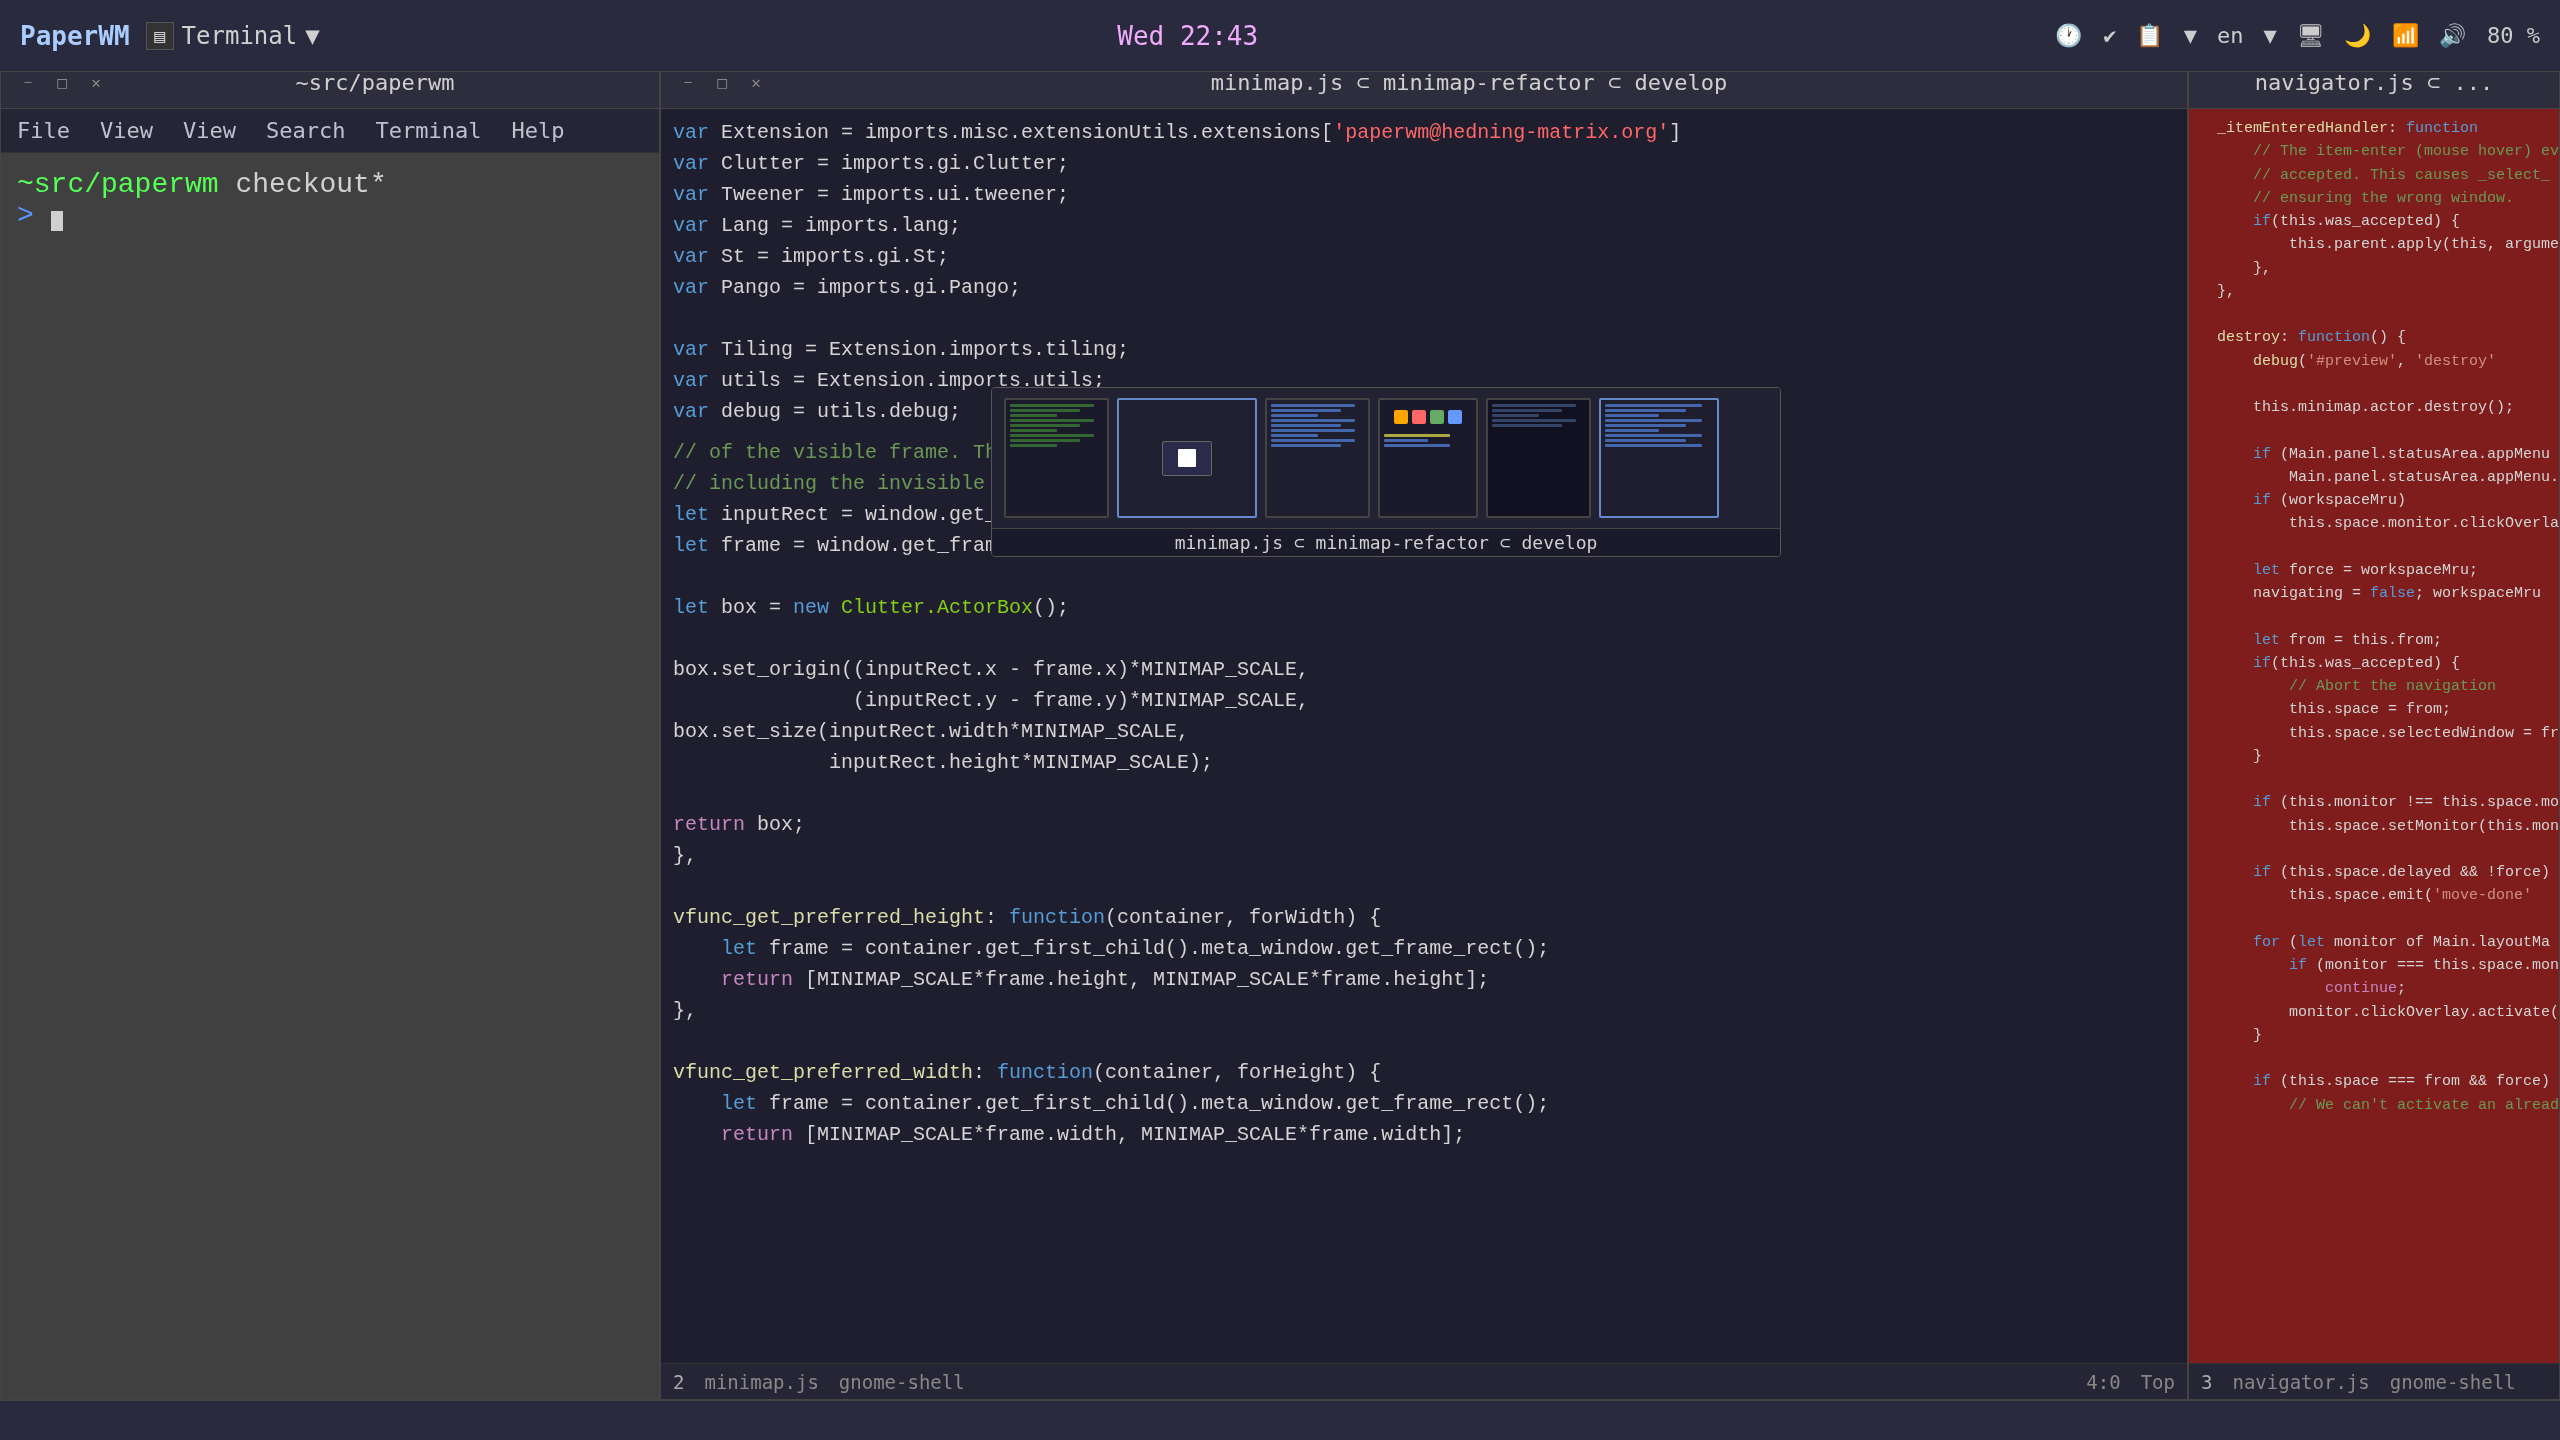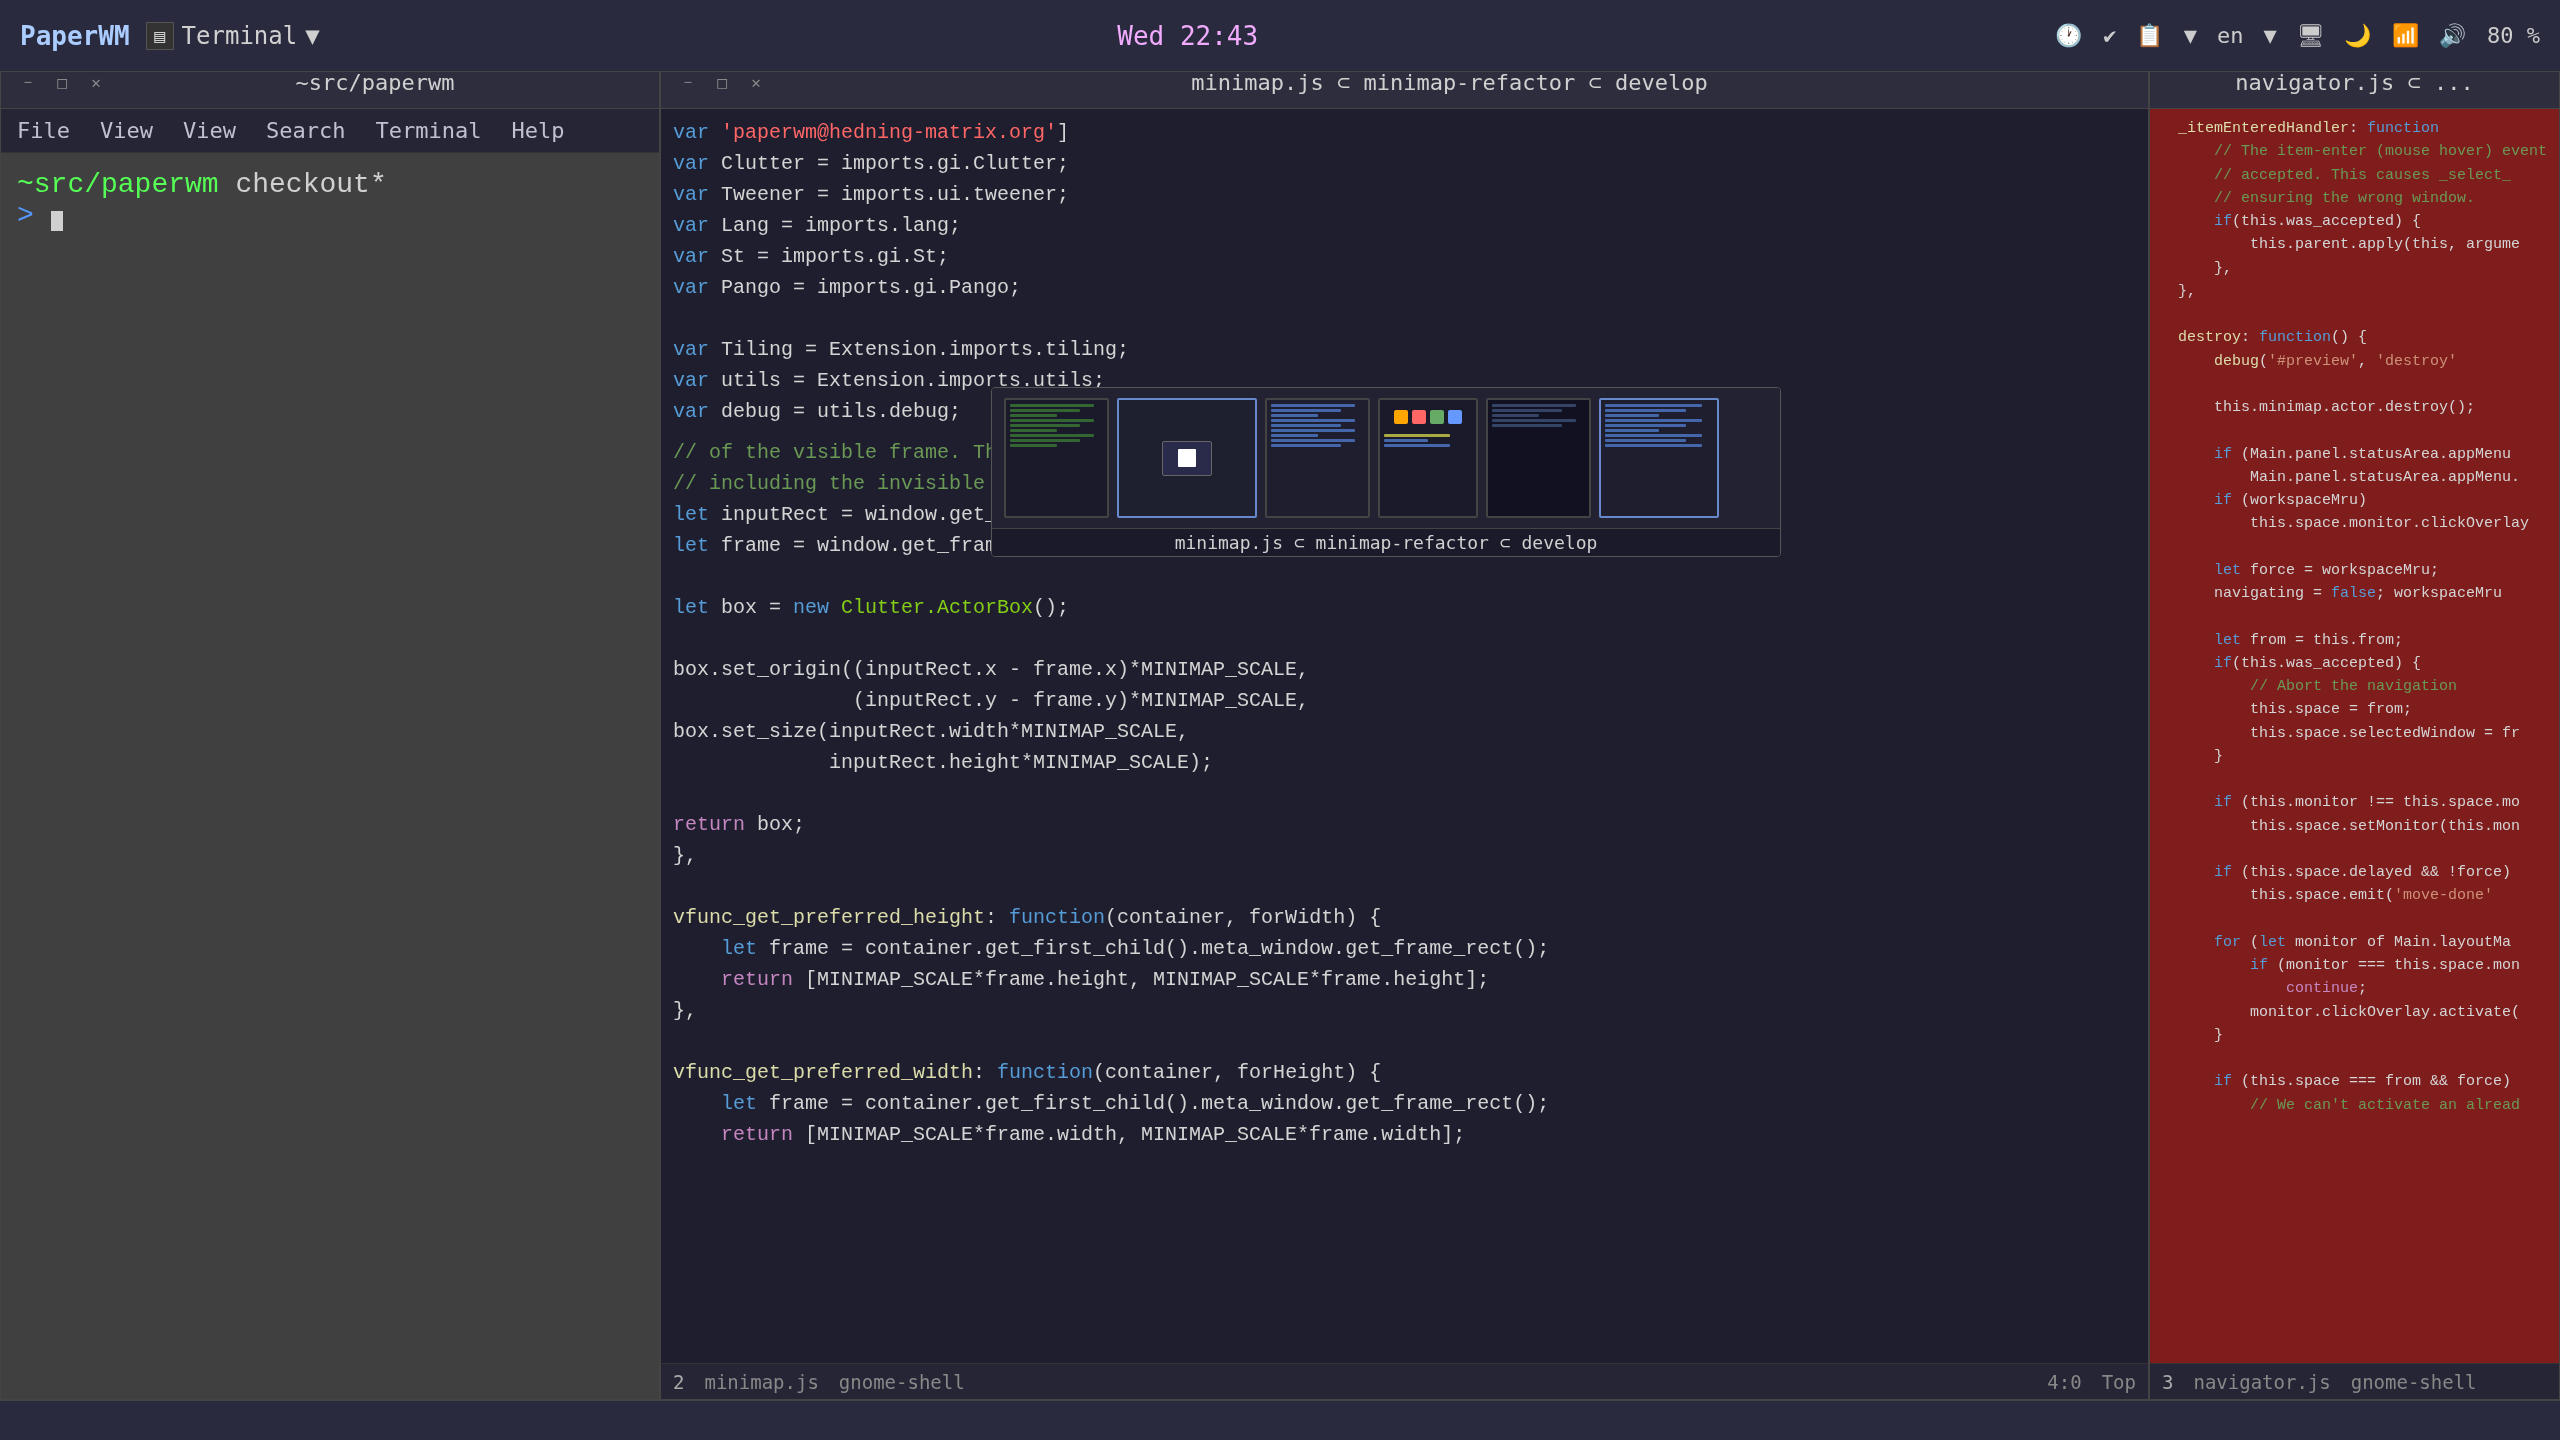--- a/index.html
+++ b/index.html
@@ -88,21 +88,21 @@
       width: 660px;
       flex-shrink: 0;
     }
 
     .window-panel-middle {
       flex: 1;
       min-width: 0;
     }
 
     .window-panel-right {
-      width: 411px;
+      width: 372px;
       flex-shrink: 0;
     }
 
     
     .window-titlebar {
       height: 52px;
       background: #2d2d3d;
       display: flex;
       align-items: center;
       justify-content: space-between;
@@ -407,21 +407,21 @@
     <div class="window-titlebar">
       <div class="window-controls">
         <div class="wc-btn wc-min">－</div>
         <div class="wc-btn wc-max">□</div>
         <div class="wc-btn wc-close">✕</div>
       </div>
       <div class="window-title">minimap.js ⊂ minimap-refactor ⊂ develop</div>
     </div>
     <div class="code-content" style="height: 320px; overflow:hidden; flex: none;">
       <div class="code-line">
-        <span class="code-blue">var </span><span class="code-string-red">'paperwm@hedning-matrix.org'</span><span class="code-white">]</span>
+        <span class="code-blue">var </span><span class="code-white">Extension = imports.misc.extensionUtils.extensions[</span><span class="code-string-red">'paperwm@hedning-matrix.org'</span><span class="code-white">]</span>
       </div>
       <div class="code-line">
         <span class="code-blue">var </span><span class="code-white">Clutter = imports.gi.Clutter;</span>
       </div>
       <div class="code-line">
         <span class="code-blue">var </span><span class="code-white">Tweener = imports.ui.tweener;</span>
       </div>
       <div class="code-line">
         <span class="code-blue">var </span><span class="code-white">Lang = imports.lang;</span>
       </div>

